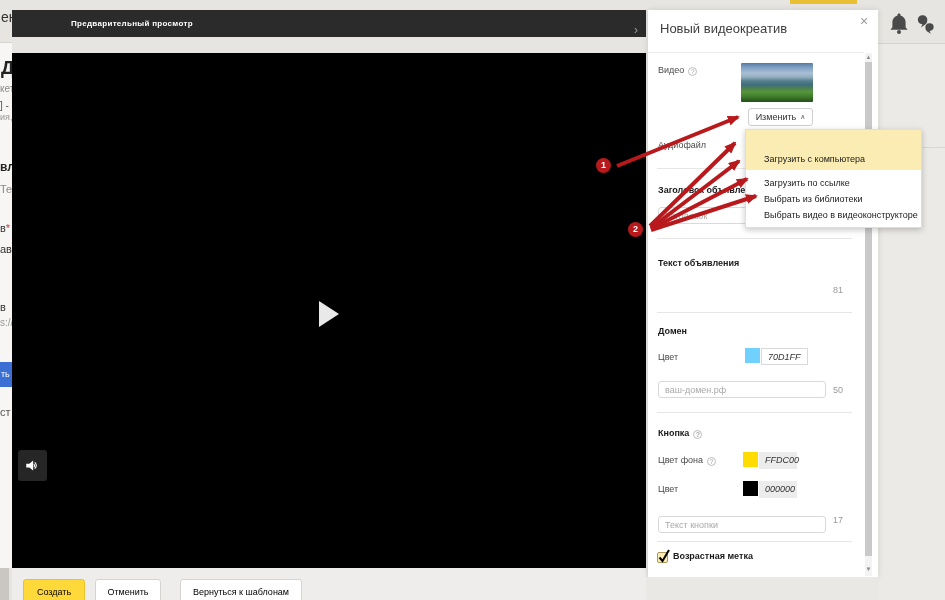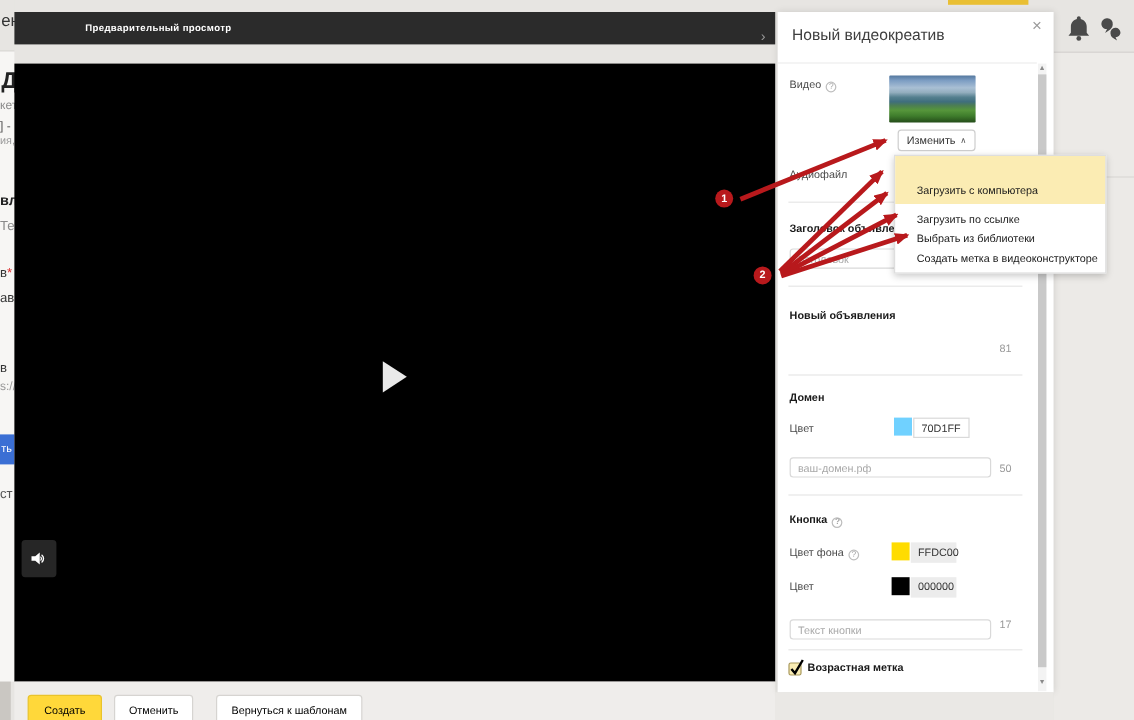--- a/index.html
+++ b/index.html
@@ -73,21 +73,21 @@
              linear-gradient(180deg,#55799f 0%, #7b9cc2 10%, #a9bfd4 26%, #93aebe 36%,
                              #55808f 46%, #3f6e7d 56%, #4c7e52 64%, #56963b 74%,
                              #3f7d2c 86%, #254d1a 100%); }
   .change-btn { left:748px; top:108px; width:65px; height:18px; background:#fff;
                 border:1px solid #cecece; border-radius:3px; font-size:9px; color:#333;
                 display:flex; align-items:center; justify-content:center; gap:4px; cursor:pointer; }
   .change-chevron { font-size:7px; color:#555; }
 
   .swatch { position:absolute; width:15px; height:15px; }
   .color-field { position:absolute; font-size:9px; color:#333; height:17px; line-height:17px;
-                 padding-left:6px; }
+                 padding-left:6px;font-style:italic; }
   .cf-bordered { background:#fff; border:1px solid #d9d9d9; width:47px; }
   .cf-grey { background:#ececec; width:38px; }
 
   .agebox { left:657px; top:552px; width:11px; height:11px; background:#f9ecb4;
             border:1px solid #a9995d; border-radius:2px; }
   .agecheck { position:absolute; left:656px; top:546px; width:15px; height:17px; }
 
   
   .sb-track { left:865px; top:53px; width:7px; height:523px; background:#f3f3f3; }
   .sb-thumb { left:865px; top:62px; width:7px; height:494px; background:#c9c9c9; }
@@ -175,21 +175,21 @@
   </div>
 
   <div class="lbl" style="left:658px;top:140px;">Аудиофайл</div>
   <div class="sep" style="top:168px;"></div>
 
   <div class="lbl-b" style="left:658px;top:185px;">Заголовок объявления</div>
   <input class="inp" style="top: 207px;" placeholder="Заголовок">
   <div class="counter" style="top:211px;">35</div>
   <div class="sep" style="top:238px;"></div>
 
-  <div class="lbl-b" style="left:658px;top:258px;">Новый объявления</div>
+  <div class="lbl-b" style="left:658px;top:258px;">Текст объявления</div>
   <div class="counter" style="top:285px;">81</div>
   <div class="sep" style="top:312px;"></div>
 
   <div class="lbl-b" style="left:658px;top:326px;">Домен</div>
   <div class="lbl" style="left:658px;top:352px;">Цвет</div>
   <div class="swatch" style="left: 745px; top: 348px; background-color: rgb(112, 209, 255);"></div>
   <div class="color-field cf-bordered" style="left:761px;top:348px;">70D1FF</div>
   <input class="inp" style="top: 381px;" placeholder="ваш-домен.рф">
   <div class="counter" style="top:385px;">50</div>
   <div class="sep" style="top:412px;"></div>
@@ -213,21 +213,21 @@
 
   <div class="abs sb-track"></div>
   <div class="abs sb-thumb"></div>
   <div class="sb-arrow" style="top:54px;">▲</div>
   <div class="sb-arrow" style="top:566px;">▼</div>
 
   <div class="abs menu">
     <div class="menu-item hl">Загрузить с компьютера</div>
     <div class="menu-item">Загрузить по ссылке</div>
     <div class="menu-item">Выбрать из библиотеки</div>
-    <div class="menu-item">Создать метка в видеоконструкторе</div>
+    <div class="menu-item">Выбрать видео в видеоконструкторе</div>
   </div>
 
   <svg id="arrows" class="abs">
     <defs>
       <marker id="ah" markerWidth="12" markerHeight="10" refX="10" refY="5" orient="auto" markerUnits="userSpaceOnUse">
         <path d="M0,0 L12,5 L0,10 z" fill="#b8191c"></path>
       </marker>
     </defs>
     <line x1="617" y1="166" x2="738" y2="117" stroke="#b8191c" stroke-width="4" marker-end="url(#ah)"></line>
     <line x1="650" y1="226" x2="735" y2="143" stroke="#b8191c" stroke-width="4" marker-end="url(#ah)"></line>

